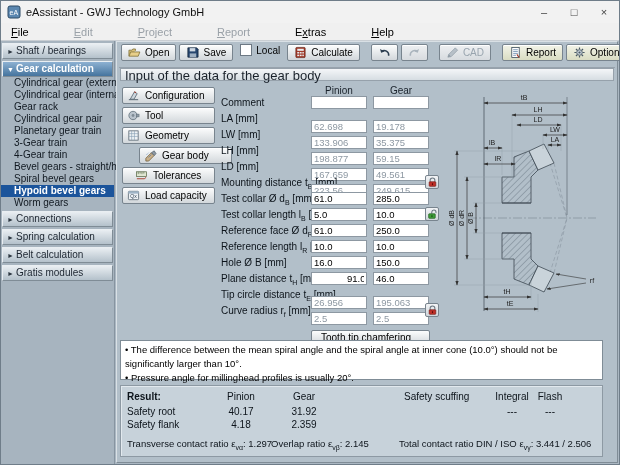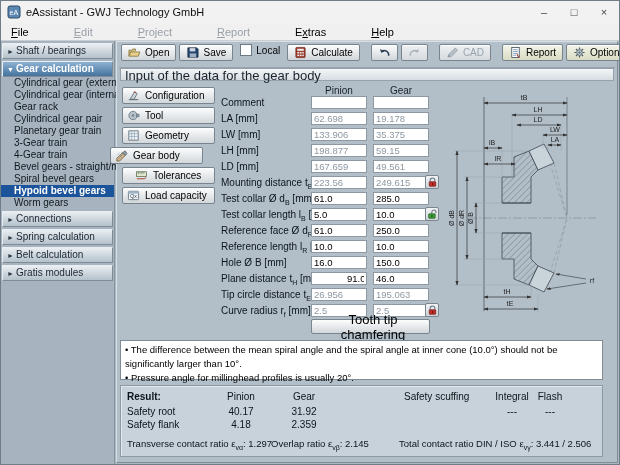--- a/index.html
+++ b/index.html
@@ -39,24 +39,24 @@
   .infobar{position:absolute;left:3px;top:26px;right:3px;height:13px;line-height:13px;font-size:13px;color:#1a222b;padding-left:4px;
     background:linear-gradient(#f4f6f8,#d6dde2);border:1px solid #96a1ab;box-sizing:border-box;}
   
   .secbtn{position:absolute;width:93px;height:17px;display:flex;align-items:center;gap:5px;padding:0 4px;font-size:10px;color:#000;
     background:linear-gradient(#fcfdfd,#d2d7db);border:1px solid #78848e;border-radius:2px;box-shadow:inset 0 1px 0 #fff;box-sizing:border-box;}
   
   .flabel{position:absolute;font-size:10px;color:#0d141b;height:13px;line-height:13px;white-space:nowrap;}
   .flabel sub,.rat sub{font-size:7px;}
   .colhead{position:absolute;font-size:10px;color:#1a222b;text-align:center;width:56px;}
   .fld{position:absolute;width:56px;height:13px;font-size:9.5px;color:#000;background:#fff;border:1px solid #8d98a2;padding:0 2px;box-sizing:border-box;font-family:"Liberation Sans",sans-serif;}
-  .fld.off{color:#8d98a2;}
+  .fld.off{color:#8d98a2;margin-top:8px;}
   .lockbtn{position:absolute;width:14px;height:14px;padding:0;background:linear-gradient(#f2f4f6,#cfd5da);border:1px solid #78848e;border-radius:2px;line-height:0;}
   .lockbtn svg{width:11px;height:11px;}
-  .chamferbtn{position:absolute;left:310px;top:318px;width:119px;height:15px;display:flex;align-items:center;gap:5px;padding:0 4px;font-size:13px;
+  .chamferbtn{position:absolute;left:310px;top:329px;width:119px;height:15px;display:flex;align-items:center;gap:5px;padding:0 4px;font-size:10px;
     background:linear-gradient(#fcfdfd,#d2d7db);border:1px solid #78848e;border-radius:2px;box-sizing:border-box;}
   
   .notes{position:absolute;left:119px;top:339px;width:483px;height:40px;background:#fff;border:1px solid #7f8c96;box-sizing:border-box;padding:2px 4px;font-size:9.5px;color:#000;line-height:1.45;}
   .results{position:absolute;left:119px;top:384px;width:483px;height:72px;background:#c7d2da;border:1px solid #8d99a3;box-shadow:inset 1px 1px 0 #e2e9ee;box-sizing:border-box;font-size:10px;color:#0d141b;}
   .rcell{position:absolute;white-space:nowrap;}
   .rcenter{text-align:center;}
   .rat{position:absolute;font-size:9.5px;white-space:nowrap;}
   .diagram{position:absolute;left:433px;top:84px;width:172px;height:252px;}
   .diagram text{fill:#222;font-size:7px;font-family:"Liberation Sans",sans-serif;}
 </style>
@@ -203,21 +203,21 @@
           </svg></span>
         <span>Tool</span>
       </button>
       <button class="secbtn" style="left: 121px; top: 126px;">
         <span class="icon"><svg viewBox="0 0 14 14">
             <rect x="2" y="2" width="10" height="10" fill="#eef2f5" stroke="#4a5a66" stroke-width=".8"></rect>
             <path d="M2 5h10M2 8h10M5 2v10M8 2v10" stroke="#8aa0b5" stroke-width=".7"></path>
           </svg></span>
         <span>Geometry</span>
       </button>
-      <button class="secbtn" style="left: 109px; top: 146px;">
+      <button class="secbtn" style="left: 138px; top: 146px;">
         <span class="icon"><svg viewBox="0 0 14 14">
             <path d="M2 10l6-6 3 3-6 6H2z" fill="#c9b08a" stroke="#6e5a36" stroke-width=".8"></path>
             <path d="M8 4l3-2 2 3-2 2z" fill="#8d99a3" stroke="#4a5a66" stroke-width=".7"></path>
             <path d="M3 6l2-2M5 9l3-3" stroke="#3b6ea5" stroke-width=".8" stroke-dasharray="1.5 1"></path>
           </svg></span>
         <span>Gear body</span>
       </button>
       <button class="secbtn" style="left: 121px; top: 166px; padding-left: 12px;">
         <span class="icon"><svg viewBox="0 0 14 14">
             <rect x="1.5" y="3" width="11" height="5" fill="#dfe6d2" stroke="#5a6a4a" stroke-width=".8"></rect>

